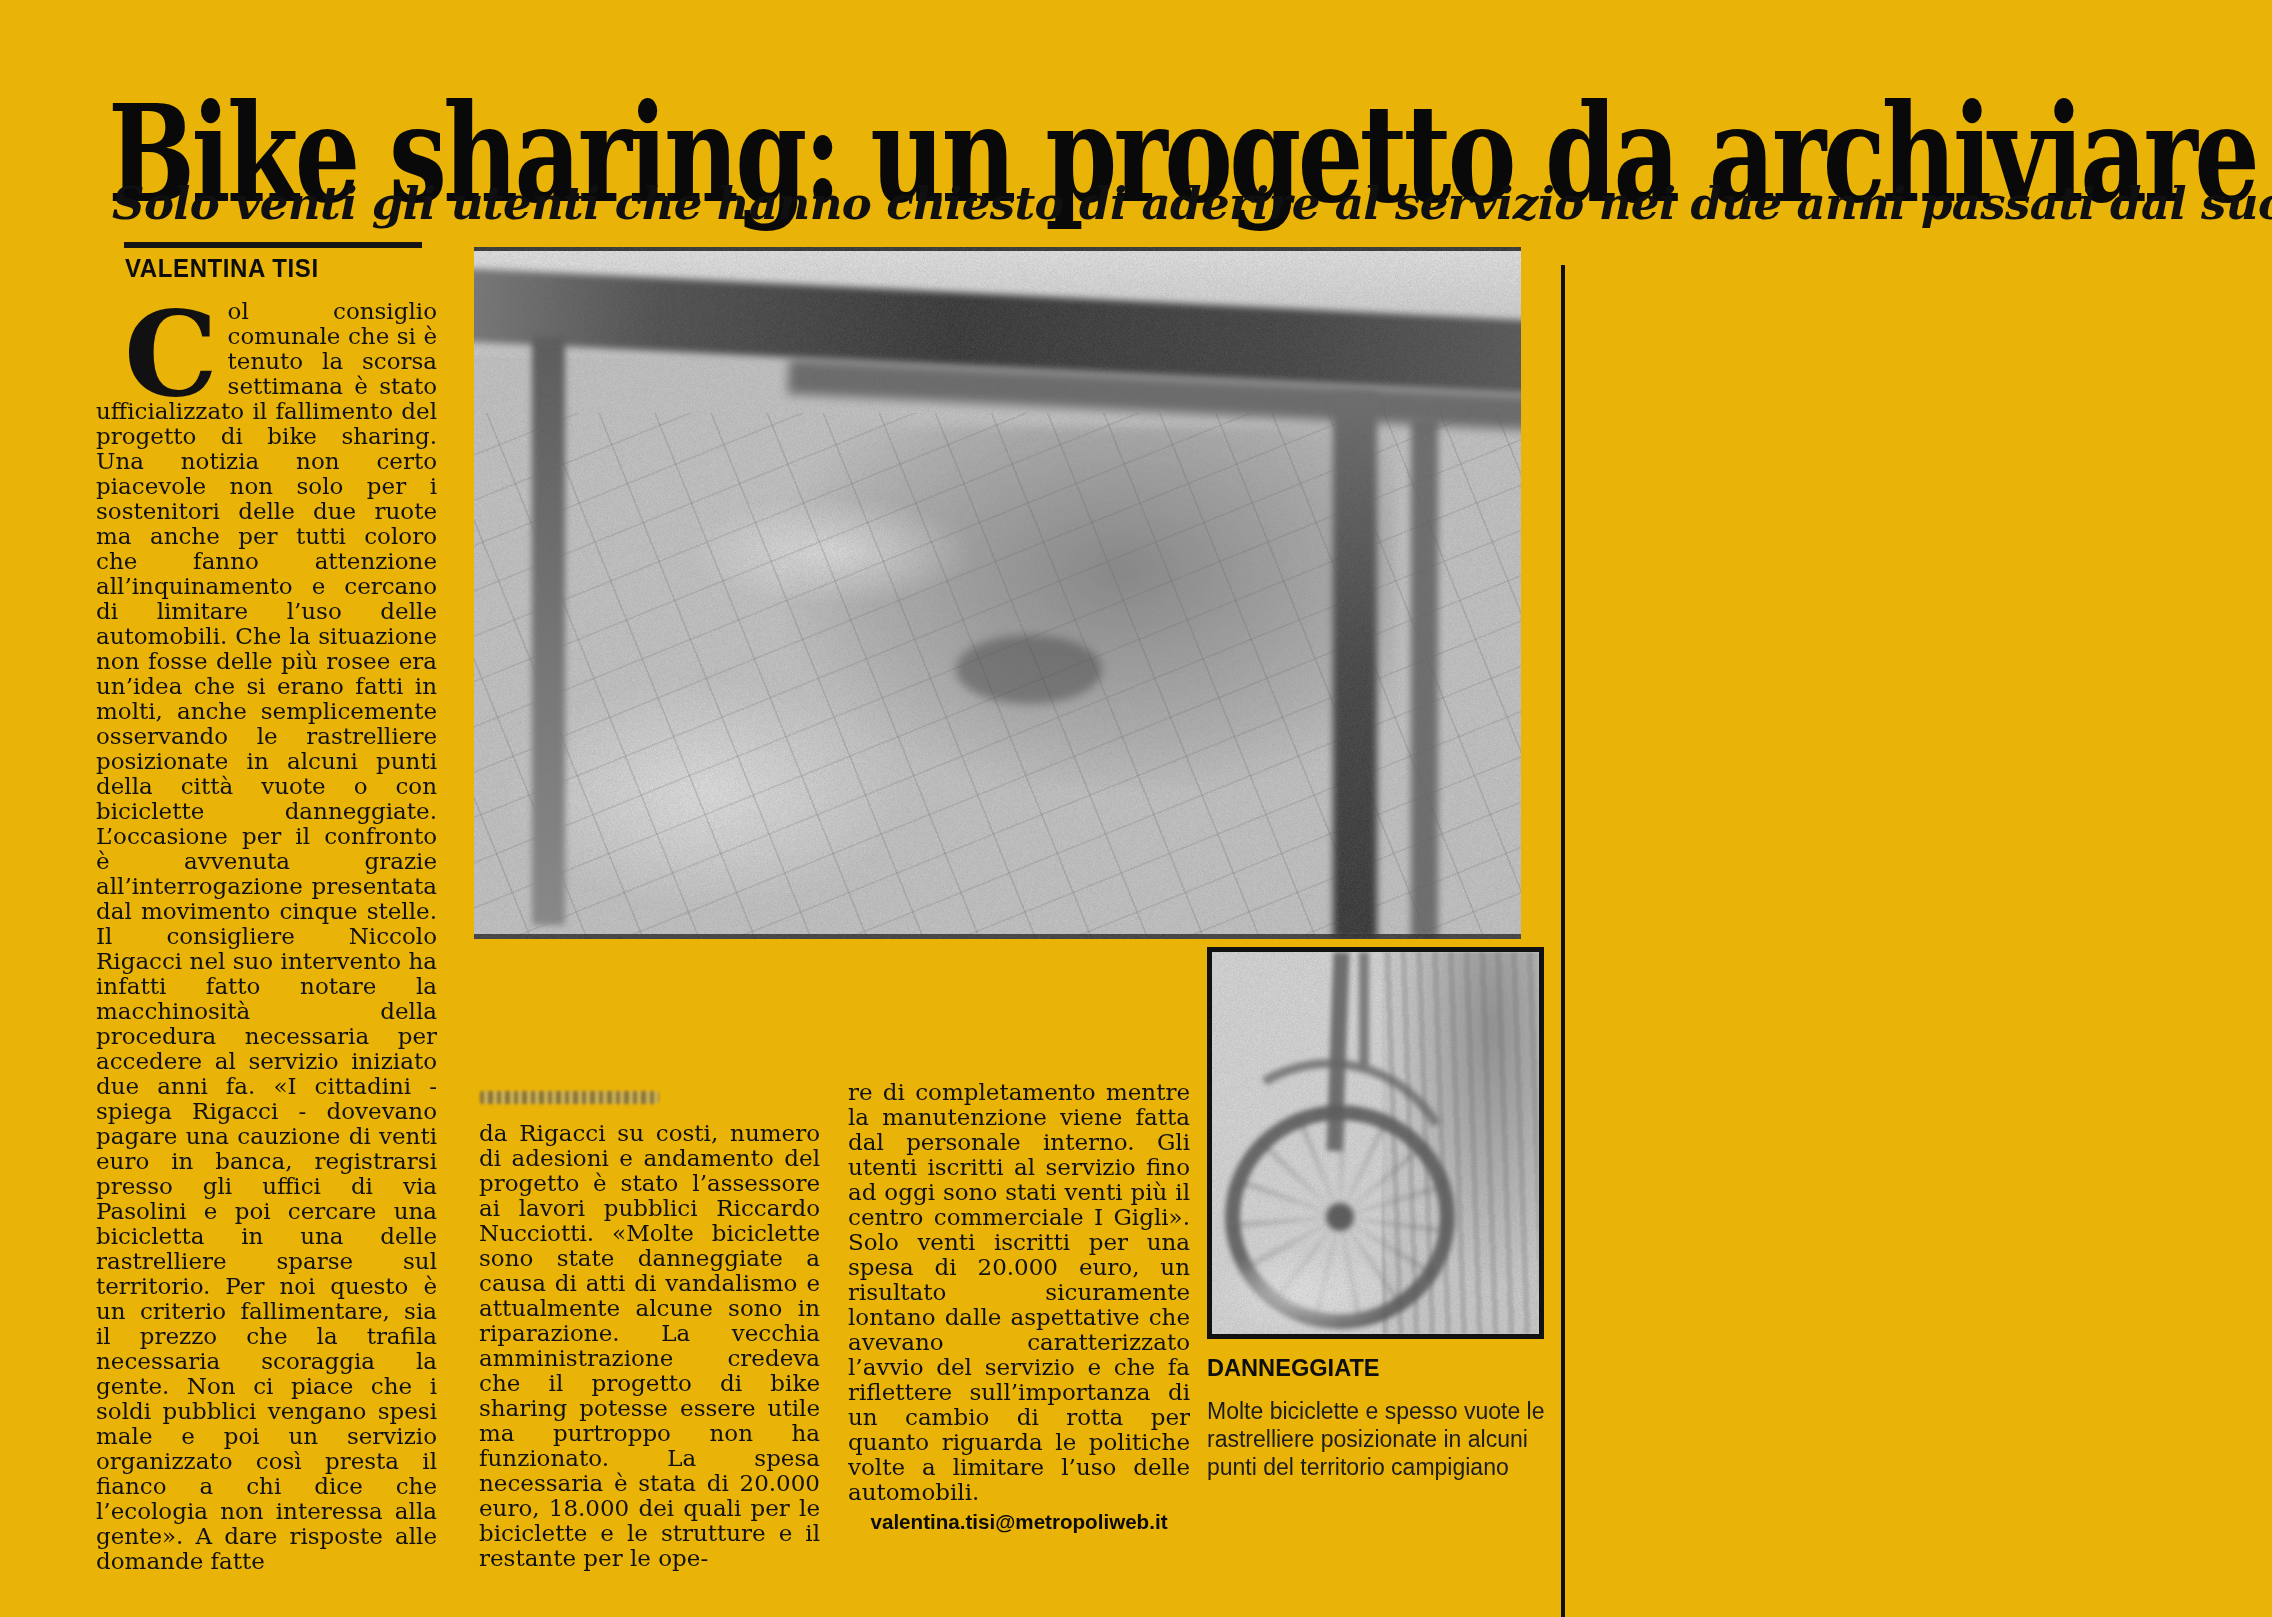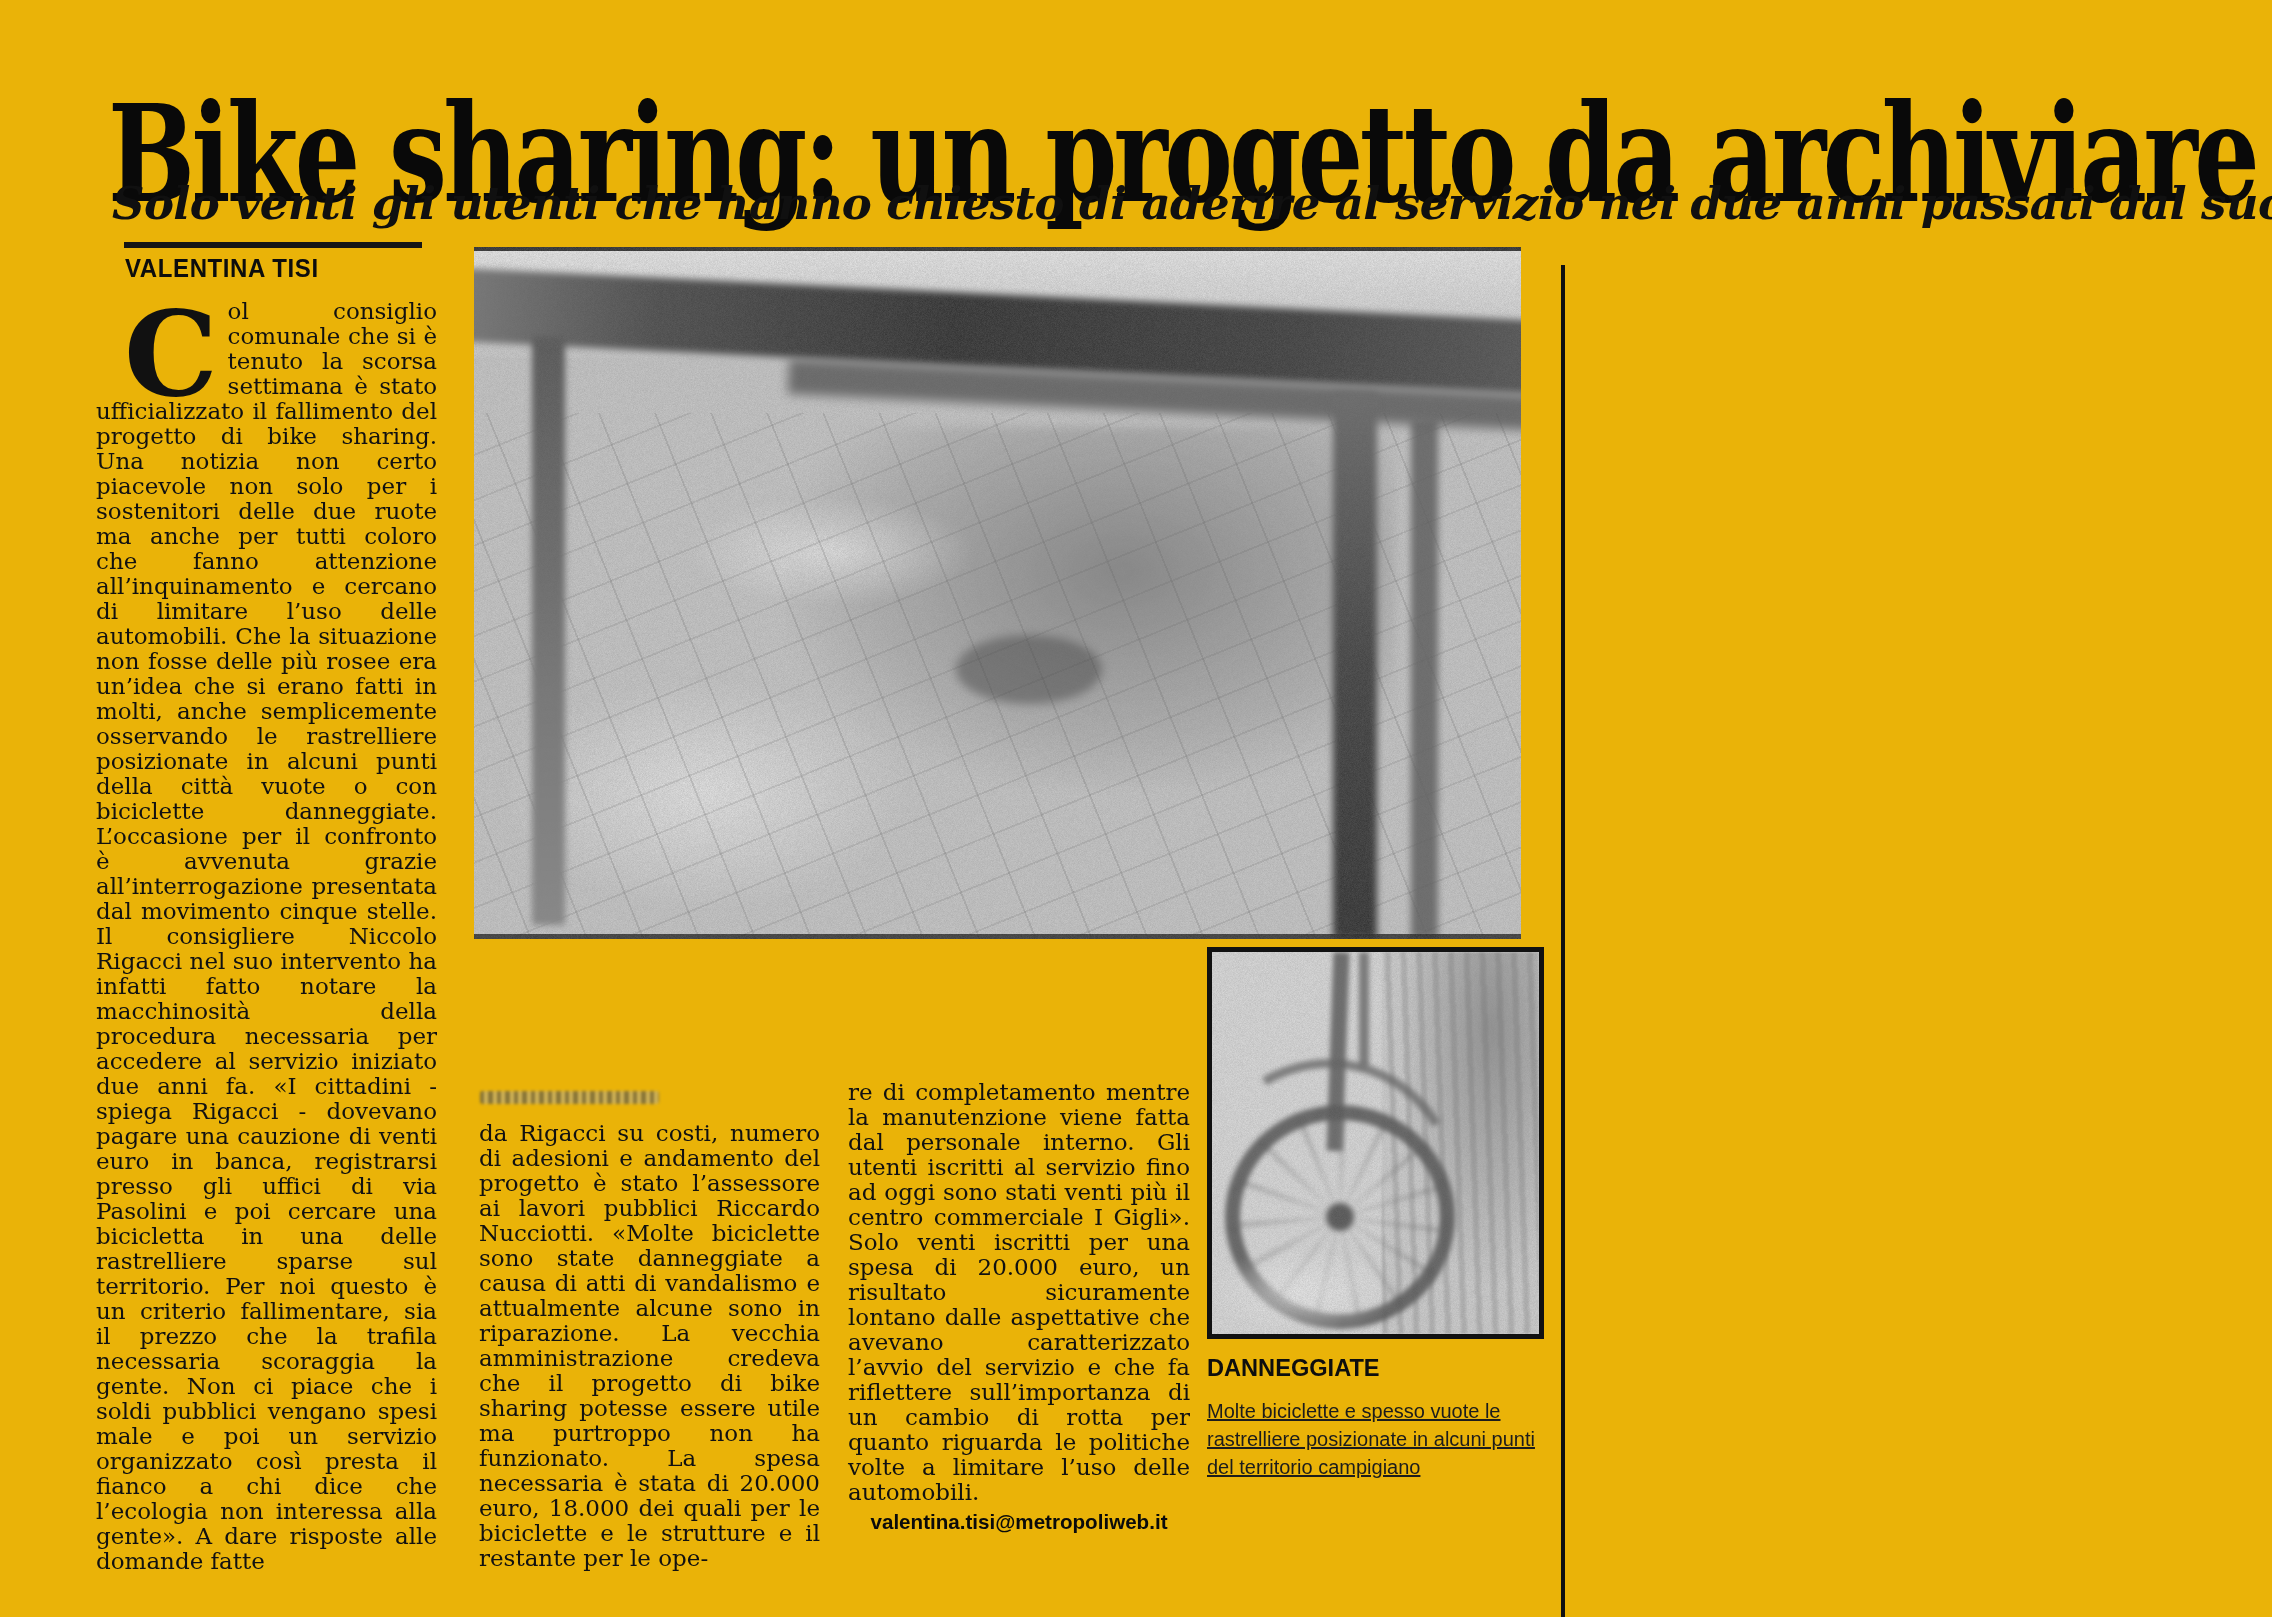--- a/index.html
+++ b/index.html
@@ -82,21 +82,21 @@
   .sp-hub{left:50%;top:50%;width:28px;height:28px;margin:-14px 0 0 -14px;border-radius:50%;
           background:#555;filter:blur(1.8px);}
   .sp-light{left:0;top:78%;width:55%;height:22%;filter:blur(3.6px);
             background:radial-gradient(ellipse,rgba(240,240,240,.8),transparent 75%);}
   svg.grain{position:absolute;left:0;top:0;width:100%;height:100%;}
 
   
   .caption{position:absolute;left:1207px;top:1355px;width:341px;
            font-family:"Liberation Sans",sans-serif;color:#1c1c1c;}
   .caption-title{font-weight:bold;font-size:23.6px;margin-bottom:15px;color:#0e0e0e;}
-  .caption-text{font-size:20px;line-height:28px;text-decoration:underline;}
+  .caption-text{font-size:23px;line-height:28px;}
 
   
   .divider{position:absolute;left:1561px;top:265px;width:4.2px;height:1353px;background:#101010;}
 </style>
 </head>
 <body>
 
 <div class="page">
 
   <h1 class="headline">Bike sharing: un progetto da archiviare</h1>

